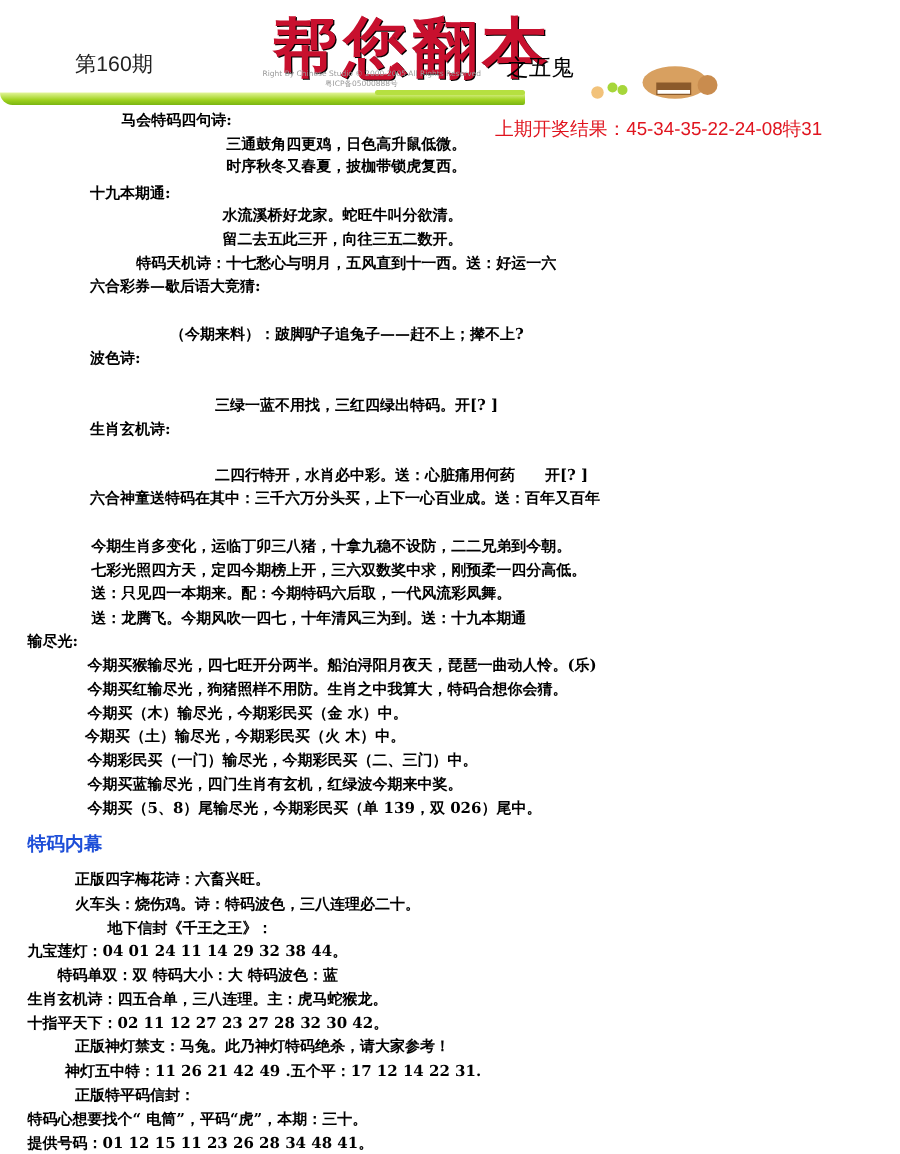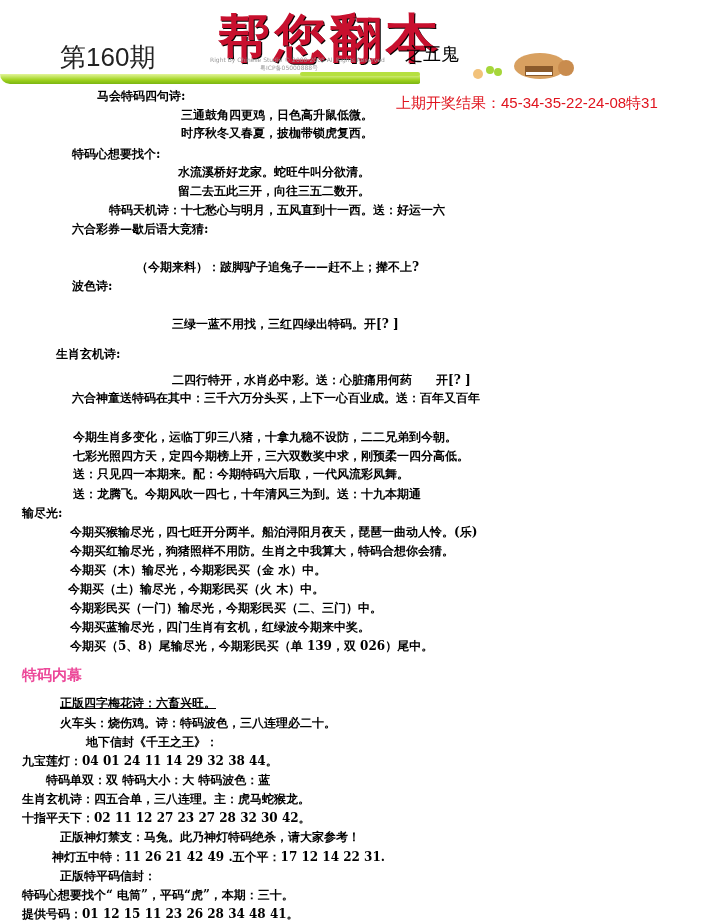--- a/index.html
+++ b/index.html
@@ -1,38 +1,38 @@
 <!DOCTYPE html>
 <html><head>
 <meta charset="utf-8">
 <style>
   html, body { margin: 0; padding: 0; background: #ffffff; }
   body { width: 720px; height: 923px; position: relative; overflow: hidden;
          font-family: "DejaVu Sans", "Liberation Sans", sans-serif; color: #000; }
   .header { position: absolute; left: 0; top: 0; width: 720px; height: 90px; }
-  .issue { position: absolute; left: 60px; top: 40px; font-size: 26px;
+  .issue { position: absolute; left: 60px; top: 40px; font-size: 17px;
            font-family: "Liberation Sans", sans-serif; color: #222; }
   .logo { position: absolute; left: 218px; top: 4px; font-size: 52px; font-weight: bold;
           color: #c8102e; letter-spacing: 4px; font-family: "DejaVu Serif", serif;
           text-shadow: 1px 1px 0 #000; }
   .logo-sub { position: absolute; left: 405px; top: 42px; font-size: 18px; font-weight: normal;
               color: #000; font-family: "DejaVu Serif", serif; }
   .copyright { position: absolute; left: 210px; top: 56px; font-size: 6px; color: #999; line-height: 8px; }
   .grass { position: absolute; left: 0; top: 74px; width: 420px; height: 10px;
            background: linear-gradient(180deg, #e3f59a 0%, #9fd21e 60%, #7ab512 100%);
            border-radius: 0 0 10px 60px; }
   .grass2 { position: absolute; left: 300px; top: 72px; width: 120px; height: 4px;
             background: #b6e040; border-radius: 2px; }
   .deco { position: absolute; left: 470px; top: 48px; width: 110px; height: 34px; }
   .red-result { position: absolute; left: 396px; top: 94px; font-size: 15px; color: #e0141e;
                 font-family: "Liberation Sans", sans-serif; white-space: nowrap; }
   .line { position: absolute; font-size: 12px; font-weight: bold; white-space: nowrap;
           font-family: "DejaVu Serif", serif; line-height: 16px; }
   .section-title { position: absolute; left: 22px; top: 666px; font-size: 15px; font-weight: bold;
-                   color: #ec4899; font-family: "DejaVu Sans", sans-serif; }
+                   color: #1d4ed8; font-family: "DejaVu Sans", sans-serif; }
 </style>
 </head>
 <body>
 
 <div class="header">
   <div class="grass"></div>
   <div class="grass2"></div>
   <div class="issue">第160期</div>
   <div class="logo">帮您翻本</div>
   <div class="logo-sub">之五鬼</div>
@@ -50,48 +50,48 @@
     <circle cx="96" cy="20" r="8" fill="#c98c4e"></circle>
   </svg>
 </div>
 
 <div class="red-result">上期开奖结果：45-34-35-22-24-08特31</div>
 
 <div id="poems">
     <div class="line" style="left: 97px; top: 88px;">马会特码四句诗:</div>
     <div class="line" style="left: 181px; top: 107px;">三通鼓角四更鸡，日色高升鼠低微。</div>
     <div class="line" style="left: 181px; top: 125px;">时序秋冬又春夏，披枷带锁虎复西。</div>
-    <div class="line" style="left: 72px; top: 146px;">特码心想要找个:</div>
+    <div class="line" style="left: 72px; top: 146px;">十九本期通:</div>
     <div class="line" style="left: 178px; top: 164px;">水流溪桥好龙家。蛇旺牛叫分欲清。</div>
     <div class="line" style="left: 178px; top: 183px;">留二去五此三开，向往三五二数开。</div>
     <div class="line" style="left: 72px; top: 202px; margin-left: 37px;">特码天机诗：十七愁心与明月，五风直到十一西。送：好运一六</div>
     <div class="line" style="left: 72px; top: 221px;">六合彩券—歇后语大竞猜:</div>
     <div class="line" style="left: 136px; top: 259px;">（今期来料）：跛脚驴子追兔子——赶不上；撵不上?</div>
     <div class="line" style="left: 72px; top: 278px;">波色诗:</div>
     <div class="line" style="left: 172px; top: 316px;">三绿一蓝不用找，三红四绿出特码。开[? ]</div>
-    <div class="line" style="left: 56px; top: 335px; margin-top: 11px;">生肖玄机诗:</div>
+    <div class="line" style="left: 72px; top: 335px;">生肖玄机诗:</div>
     <div class="line" style="left: 172px; top: 372px;">二四行特开，水肖必中彩。送：心脏痛用何药　　开[? ]</div>
     <div class="line" style="left: 72px; top: 390px;">六合神童送特码在其中：三千六万分头买，上下一心百业成。送：百年又百年</div>
     <div class="line" style="left: 73px; top: 429px;">今期生肖多变化，运临丁卯三八猪，十拿九稳不设防，二二兄弟到今朝。</div>
     <div class="line" style="left: 73px; top: 448px;">七彩光照四方天，定四今期榜上开，三六双数奖中求，刚预柔一四分高低。</div>
     <div class="line" style="left: 73px; top: 466px;">送：只见四一本期来。配：今期特码六后取，一代风流彩凤舞。</div>
     <div class="line" style="left: 73px; top: 486px; font-family: Liberation Serif, serif;">送：龙腾飞。今期风吹一四七，十年清风三为到。送：十九本期通</div>
     <div class="line" style="left: 22px; top: 505px;">输尽光:</div>
     <div class="line" style="left: 70px; top: 524px;">今期买猴输尽光，四七旺开分两半。船泊浔阳月夜天，琵琶一曲动人怜。(乐)</div>
     <div class="line" style="left: 70px; top: 543px;">今期买红输尽光，狗猪照样不用防。生肖之中我算大，特码合想你会猜。</div>
     <div class="line" style="left: 70px; top: 562px;">今期买（木）输尽光，今期彩民买（金  水）中。</div>
     <div class="line" style="left: 68px; top: 581px;">今期买（土）输尽光，今期彩民买（火  木）中。</div>
     <div class="line" style="left: 70px; top: 600px;">今期彩民买（一门）输尽光，今期彩民买（二、三门）中。</div>
     <div class="line" style="left: 70px; top: 619px;">今期买蓝输尽光，四门生肖有玄机，红绿波今期来中奖。</div>
     <div class="line" style="left: 70px; top: 638px;">今期买（5、8）尾输尽光，今期彩民买（单 139，双 026）尾中。</div>
   </div>
 
 <div class="section-title">特码内幕</div>
 <div id="section-lines">
-    <div class="line" style="left: 60px; top: 695px; text-decoration: underline;">正版四字梅花诗：六畜兴旺。</div>
+    <div class="line" style="left: 60px; top: 695px;">正版四字梅花诗：六畜兴旺。</div>
     <div class="line" style="left: 60px; top: 715px;">火车头：烧伤鸡。诗：特码波色，三八连理必二十。</div>
     <div class="line" style="left: 86px; top: 734px;">地下信封《千王之王》：</div>
     <div class="line" style="left: 22px; top: 753px;">九宝莲灯：04  01  24  11  14  29  32  38  44。</div>
     <div class="line" style="left: 22px; top: 772px; margin-left: 24px;">特码单双：双  特码大小：大  特码波色：蓝</div>
     <div class="line" style="left: 22px; top: 791px;">生肖玄机诗：四五合单，三八连理。主：虎马蛇猴龙。</div>
     <div class="line" style="left: 22px; top: 810px;">十指平天下：02  11  12  27  23  27  28  32  30 42。</div>
     <div class="line" style="left: 60px; top: 829px;">正版神灯禁支：马兔。此乃神灯特码绝杀，请大家参考！</div>
     <div class="line" style="left: 22px; top: 849px; margin-left: 30px;">神灯五中特：11  26  21  42  49  .五个平：17  12  14  22  31.</div>
     <div class="line" style="left: 60px; top: 868px;">正版特平码信封：</div>
     <div class="line" style="left: 22px; top: 887px;">特码心想要找个“  电筒”，平码“虎”，本期：三十。</div>

